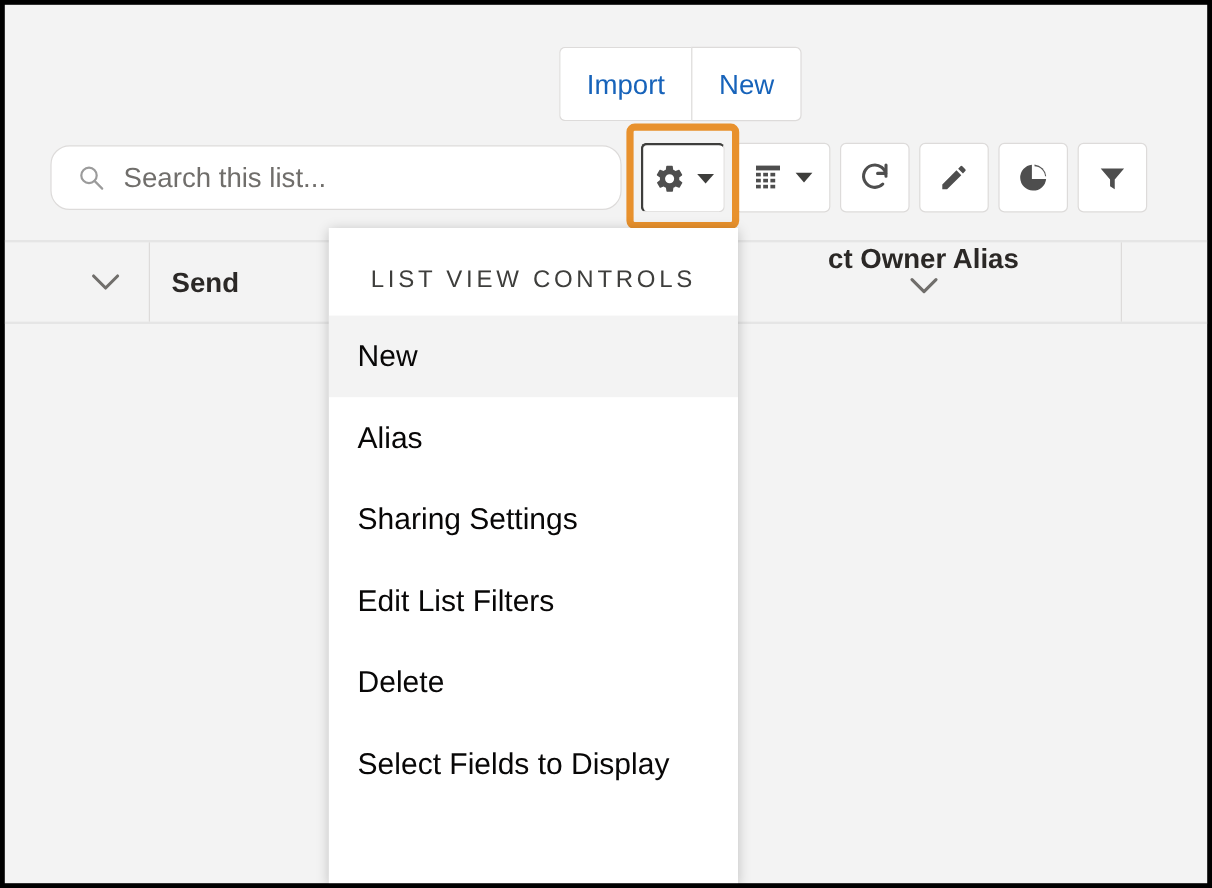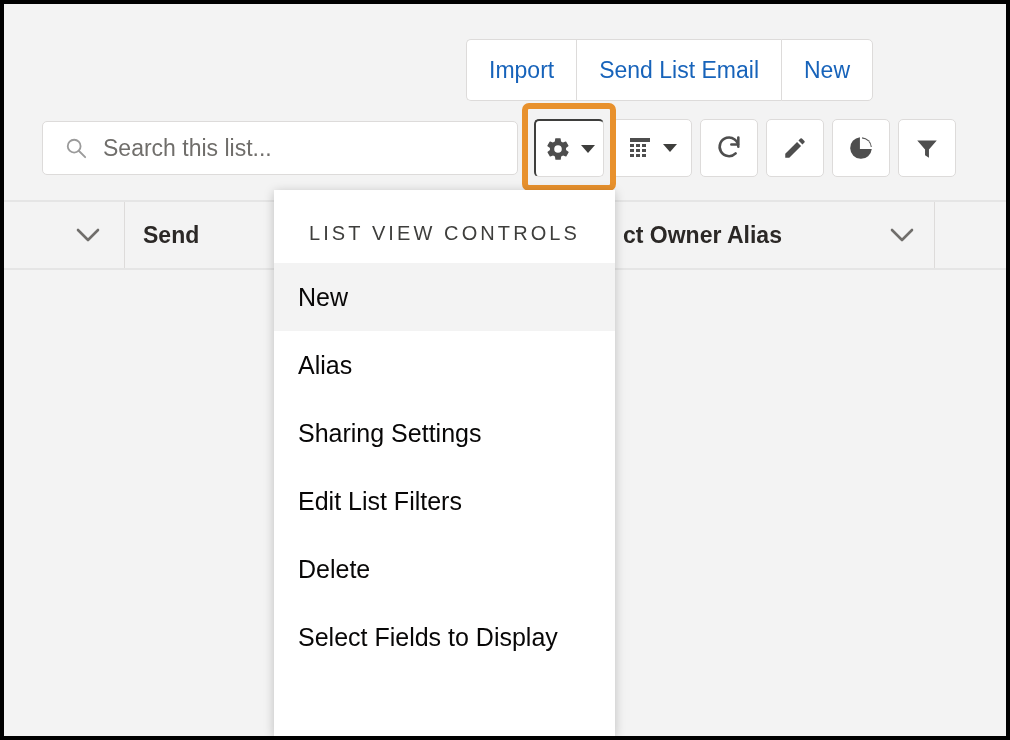--- a/index.html
+++ b/index.html
@@ -59,21 +59,21 @@
 
   
   .search-wrap {
     position: absolute;
     left: 38px;
     top: 117px;
     width: 476px;
     height: 54px;
     background: #ffffff;
     border: 1px solid #dddbda;
-    border-radius: 5px;
+    border-radius: 16px;
     box-sizing: border-box;
     display: flex;
     align-items: center;
     padding-left: 22px;
   }
   .search-icon {
     width: 22px;
     height: 22px;
     flex: 0 0 auto;
     margin-right: 16px;
@@ -170,21 +170,21 @@
     padding: 0 18px;
     font-size: 23px;
     font-weight: bold;
     color: #2b2826;
     white-space: nowrap;
     overflow: hidden;
     cursor: pointer;
   }
   .th.col-check { width: 121px; justify-content: flex-end; padding-right: 22px; }
   .th.col-email { width: 480px; }
-  .th.col-owner { width: 330px; justify-content: space-between; }
+  .th.col-owner { width: 330px; justify-content: flex-start; flex-direction: column; }
   .th.col-last  { flex: 1 1 auto; border-right: none; }
   .chev {
     display: block;
     flex: 0 0 auto;
   }
 
   
   .menu {
     position: absolute;
     left: 270px;
@@ -221,21 +221,20 @@
     background: #f3f3f3;
   }
 </style>
 </head>
 <body>
 
 <div id="screen">
 
   <div class="action-bar">
     <div class="action-btn">Import</div>
-    <div class="action-btn">Send List Email</div>
     <div class="action-btn">New</div>
   </div>
 
   <div class="search-wrap">
     <svg class="search-icon gl" viewBox="0 0 24 24">
       <circle cx="10" cy="10" r="7" fill="none" stroke="#9b9b9b" stroke-width="2"></circle>
       <line x1="15" y1="15" x2="22" y2="22" stroke="#9b9b9b" stroke-width="2" stroke-linecap="round"></line>
     </svg>
     <input class="search-input" type="text" placeholder="Search this list..." style="">
   </div>

